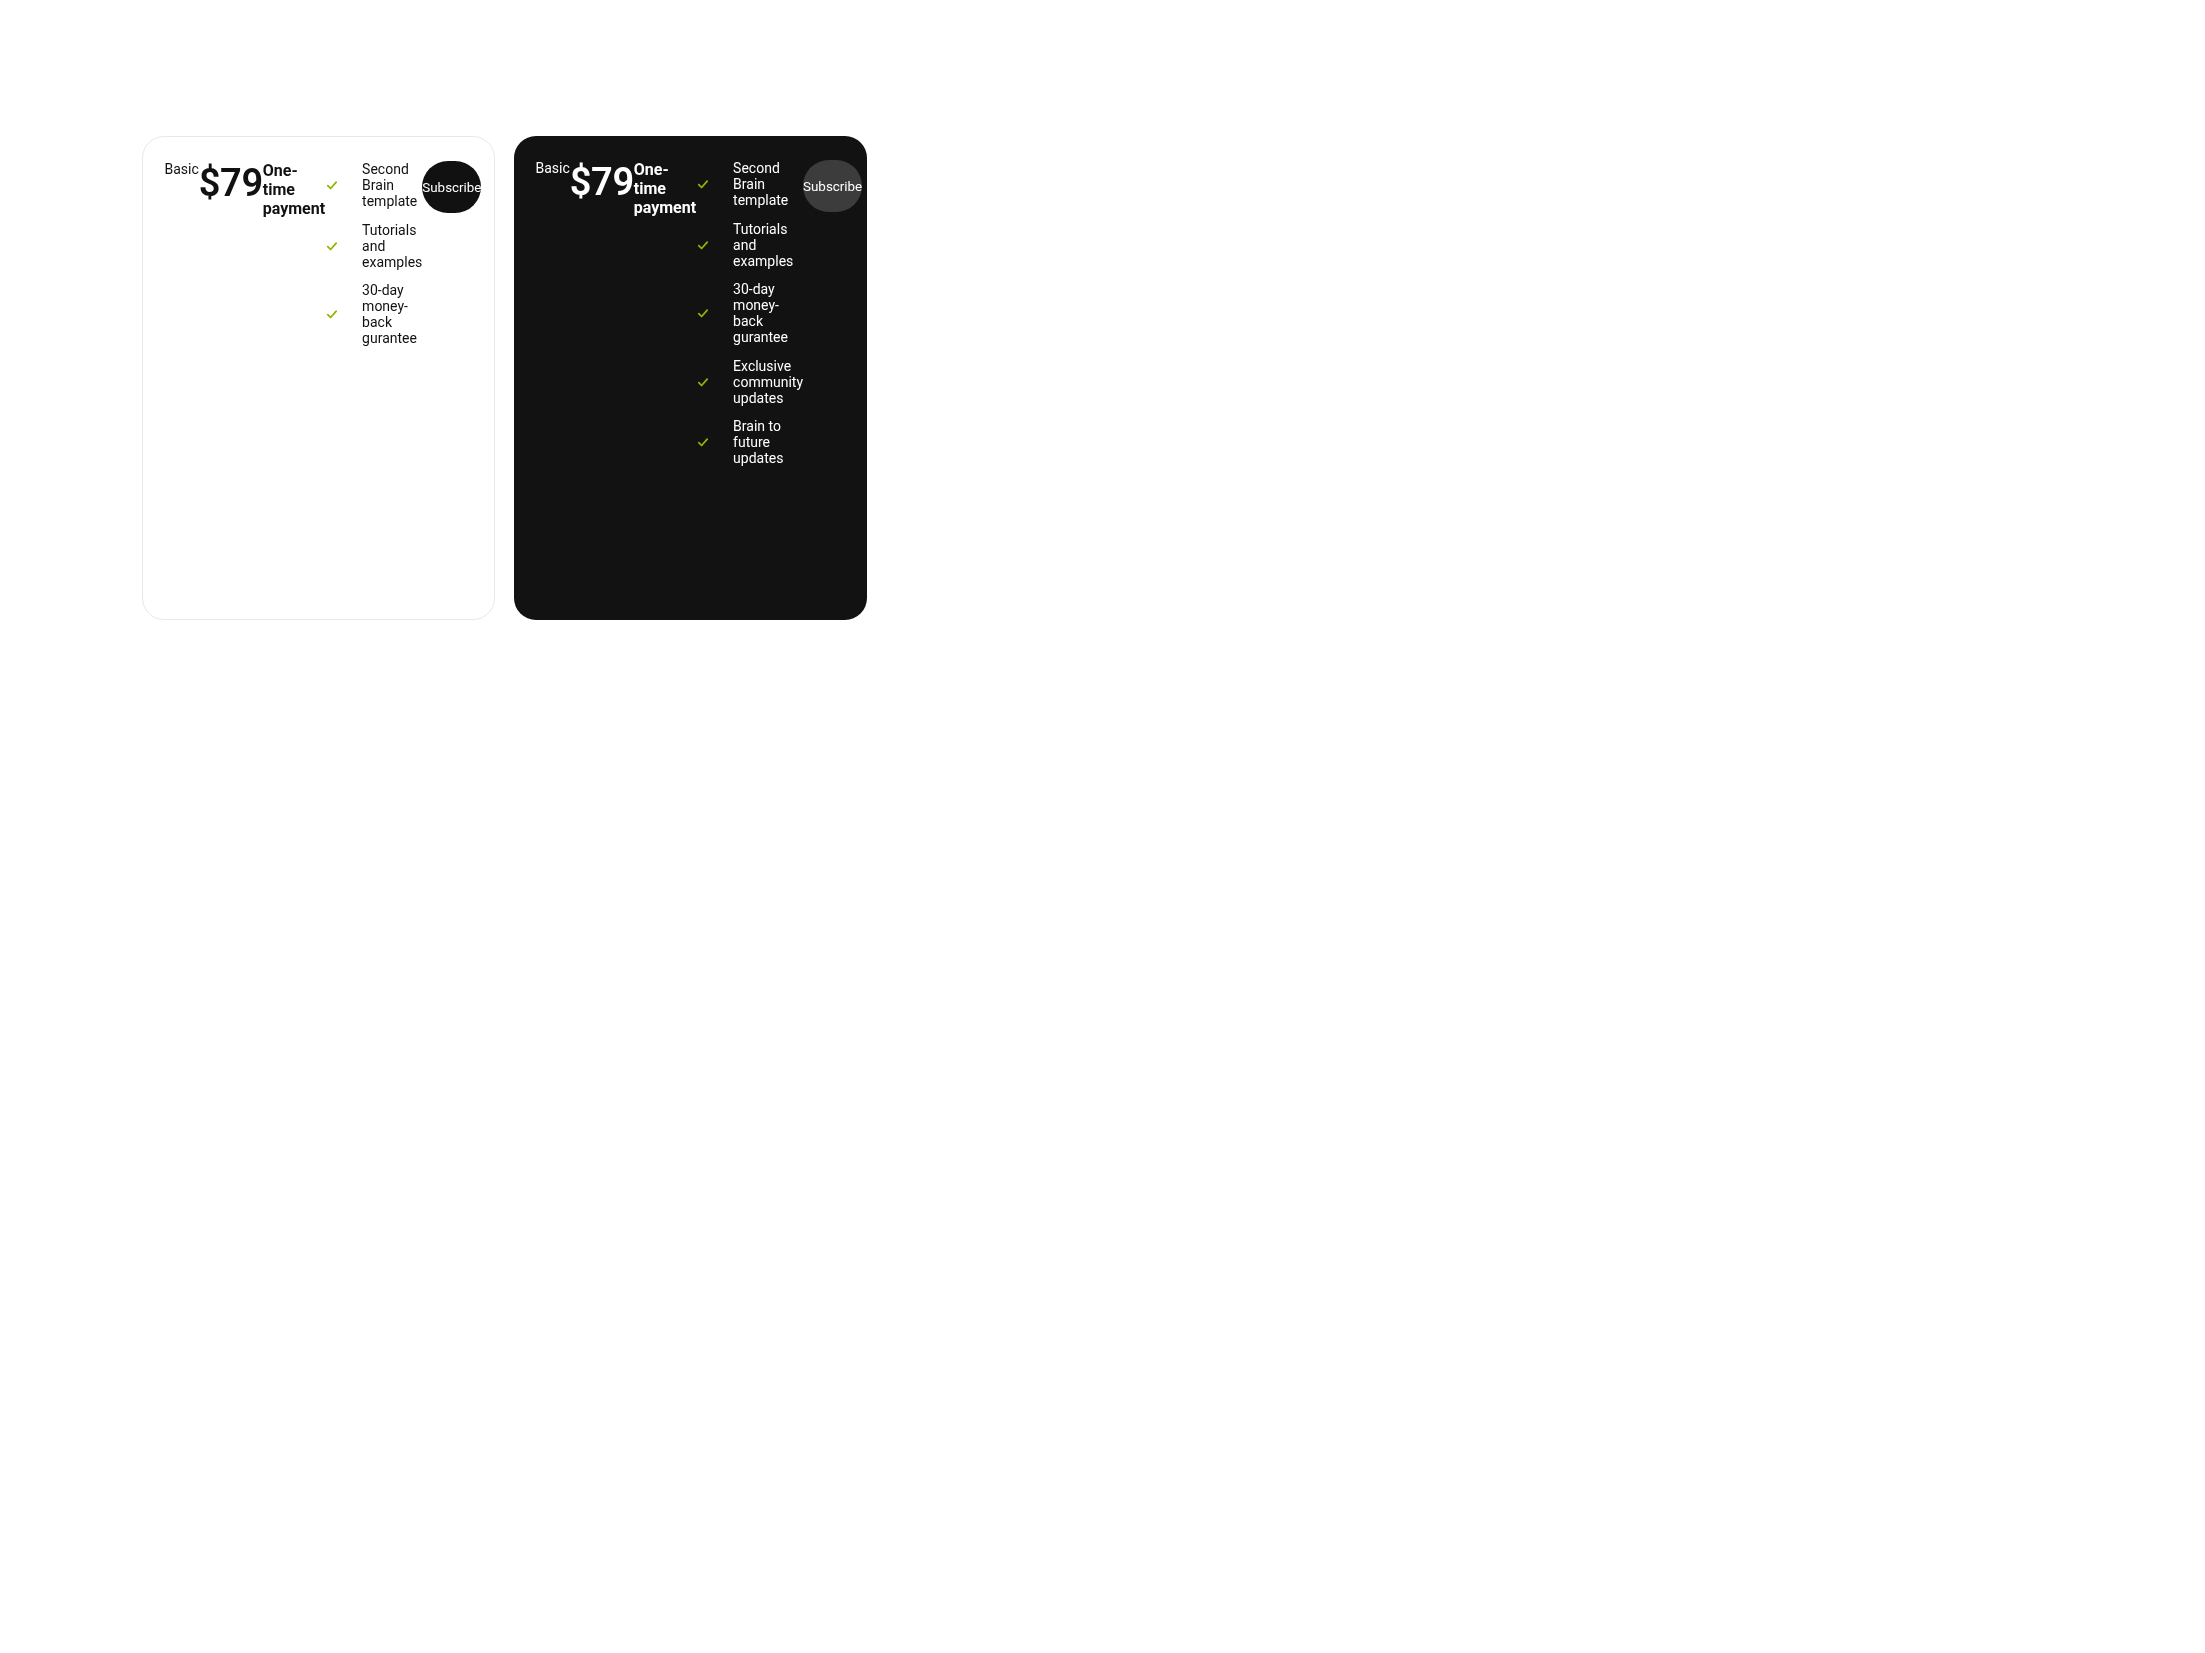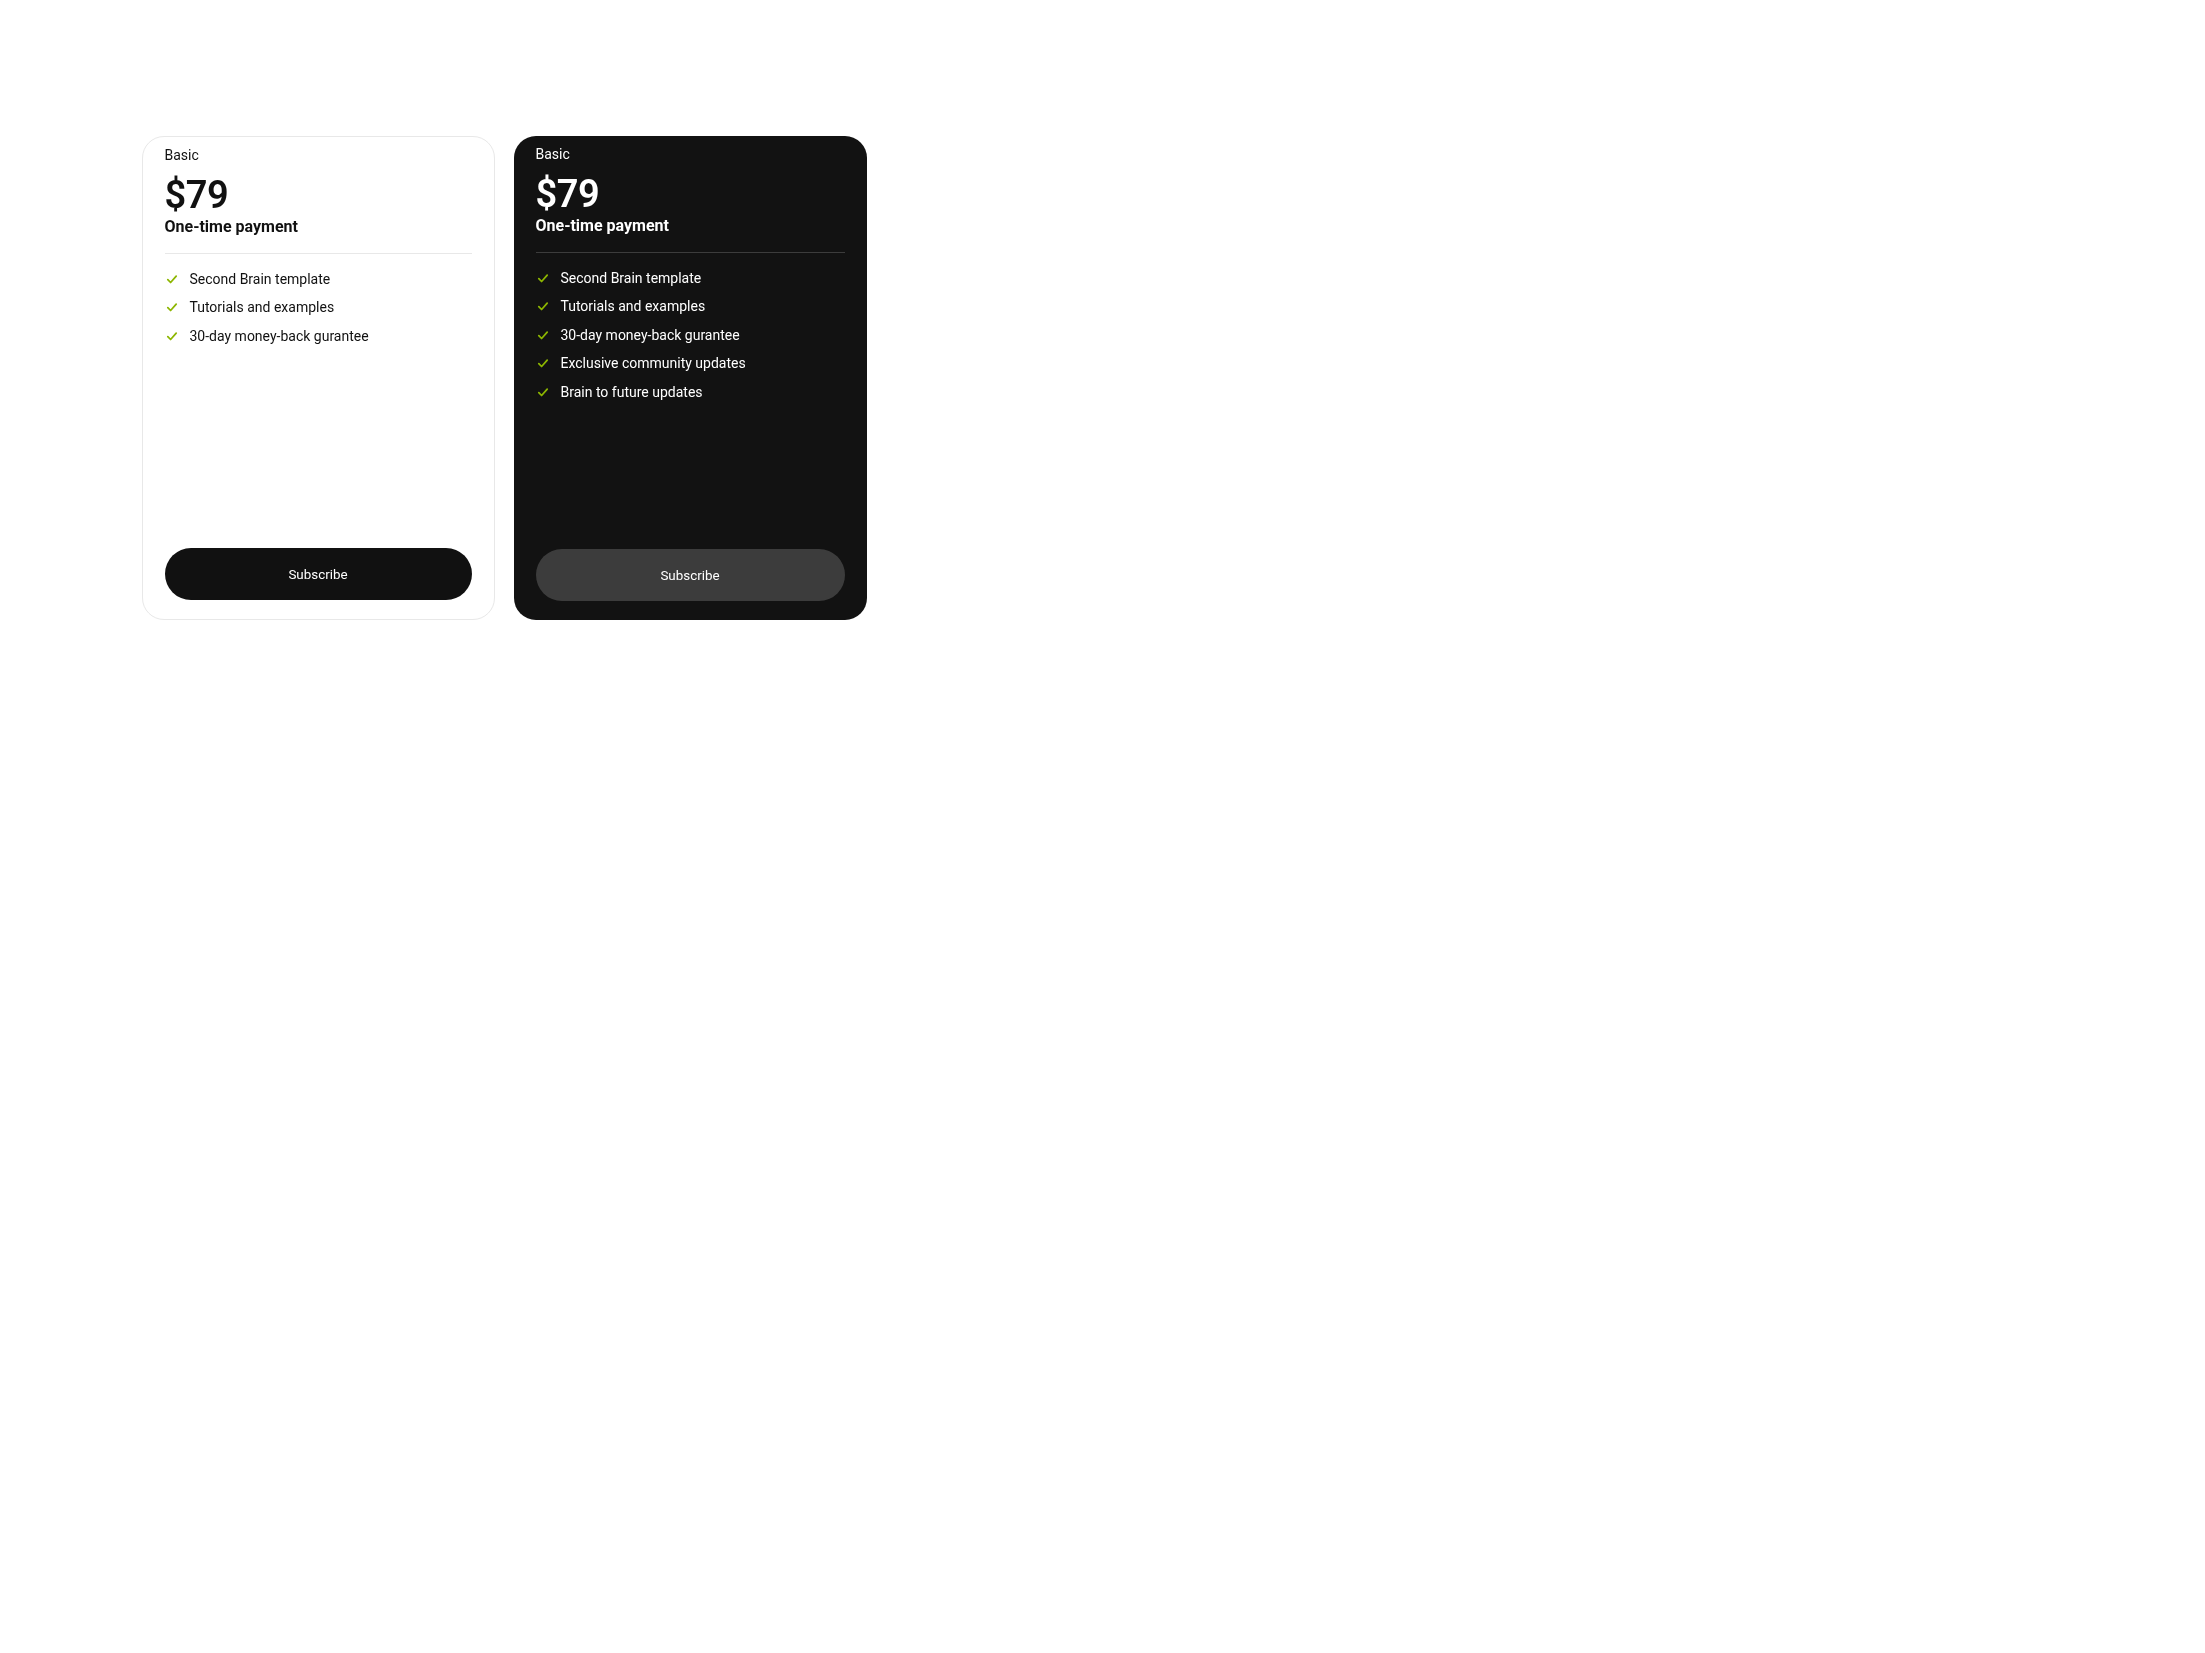--- a/index.html
+++ b/index.html
@@ -14,23 +14,22 @@
       height: 756px;
       display: flex;
       align-items: center;
       justify-content: center;
       gap: 19px;
     }
     .card {
       width: 353px;
       height: 484px;
       border-radius: 22px;
-      padding: 10px 22px 19px 22px;
+      padding: 24px 22px 19px 22px;
       display: flex;
-      flex-direction: column;
     }
     .card-light {
       background: #ffffff;
       border: 0.8px solid #e8e8e8;
       color: #111111;
     }
     .card-dark {
       background: #121212;
       color: #ffffff;
     }
@@ -60,21 +59,21 @@
     .card-dark .divider {
       background: rgba(255,255,255,0.18);
     }
     .features {
       list-style: none;
       flex: 1;
     }
     .feature-item {
       display: flex;
       align-items: center;
-      gap: 11px;
+      gap: 23px;
       margin-bottom: 12.6px;
       font-size: 14px;
     }
     .check-icon {
       width: 14px;
       height: 14px;
       flex-shrink: 0;
       display: flex;
       align-items: center;
       justify-content: center;

